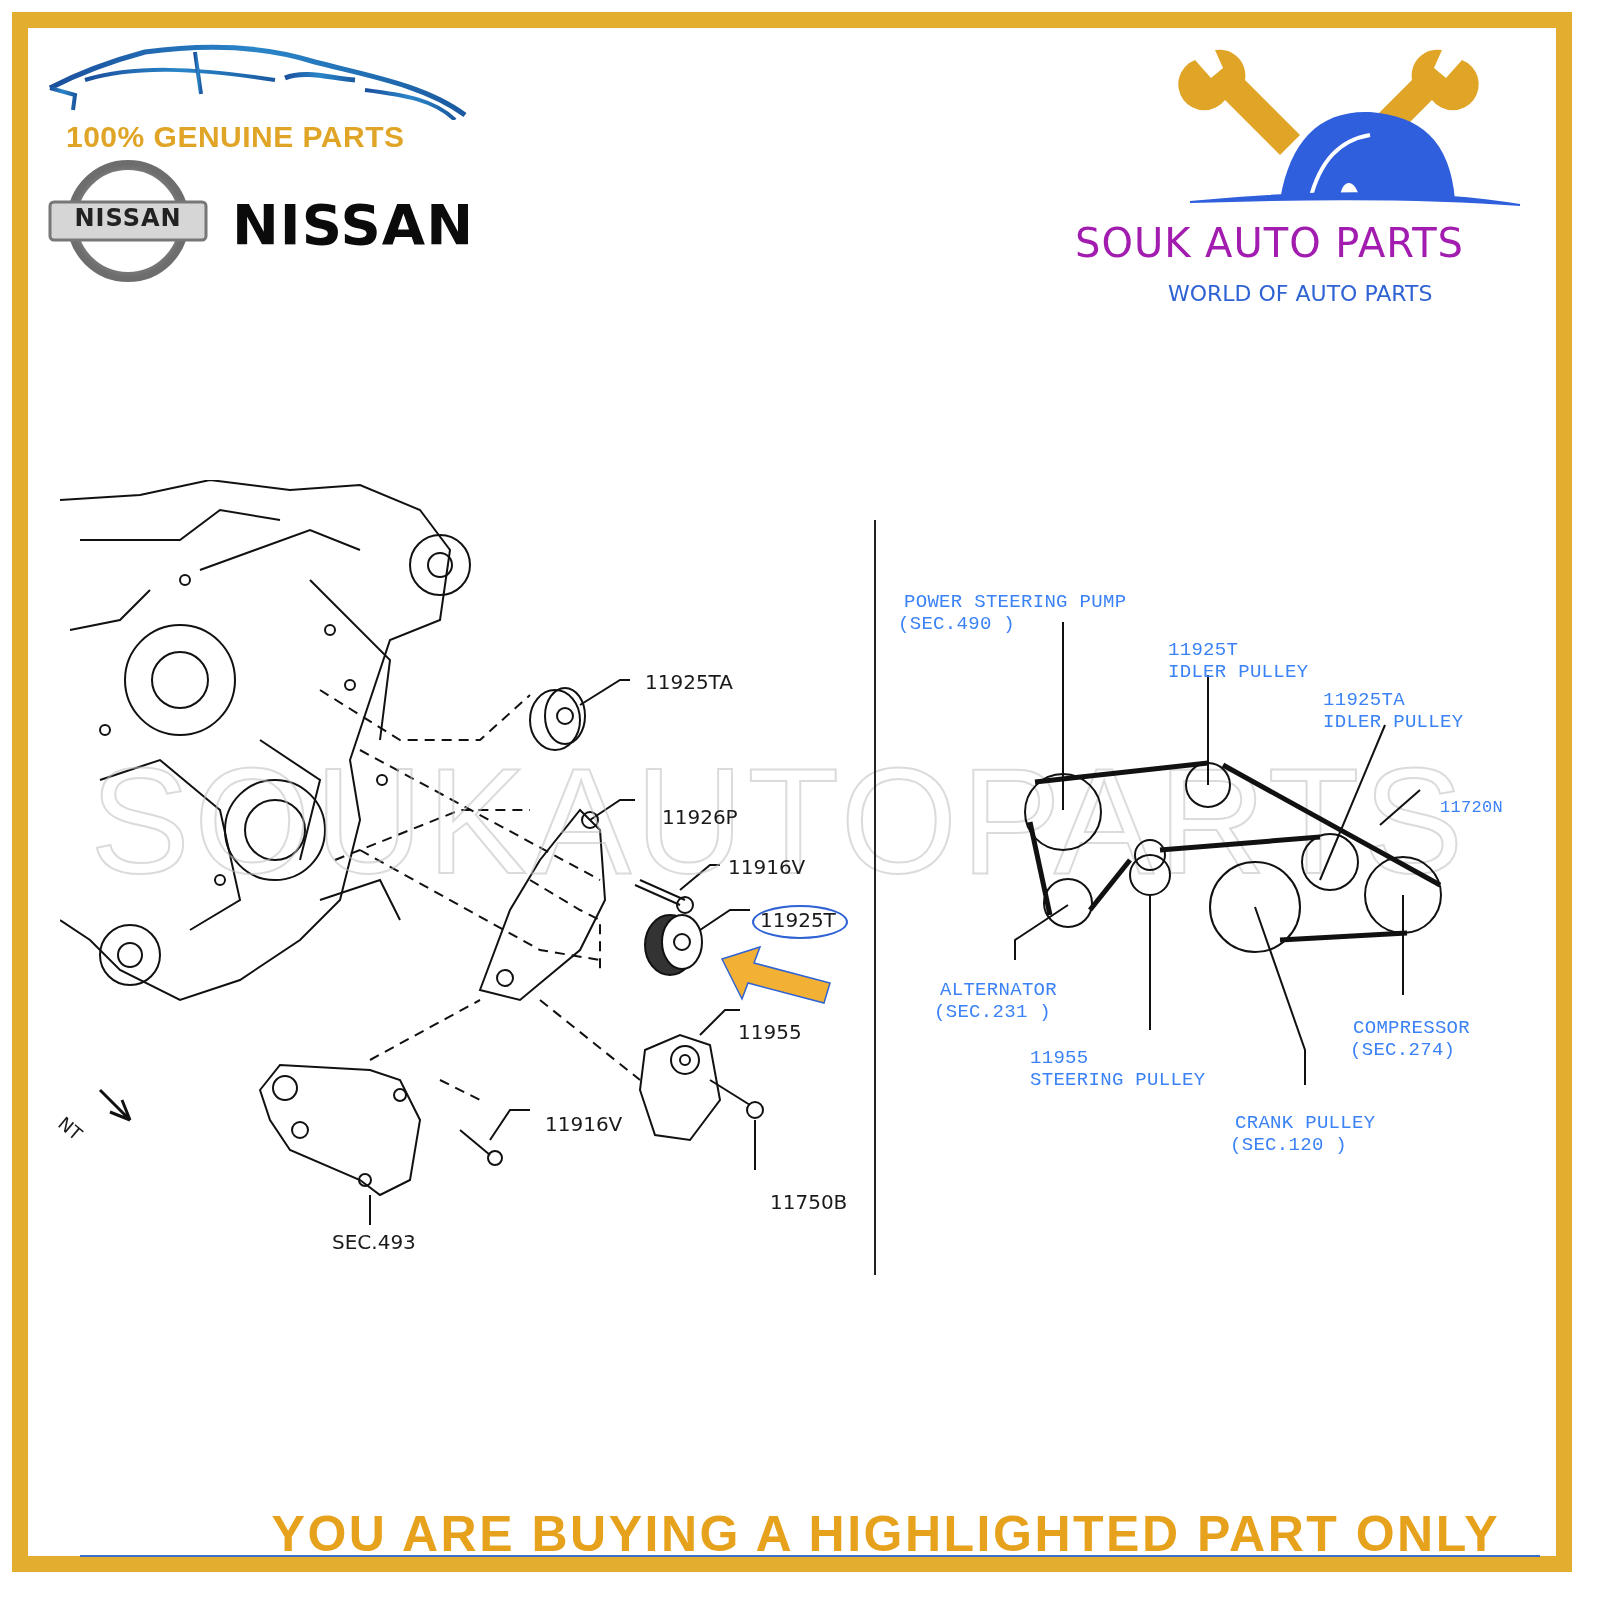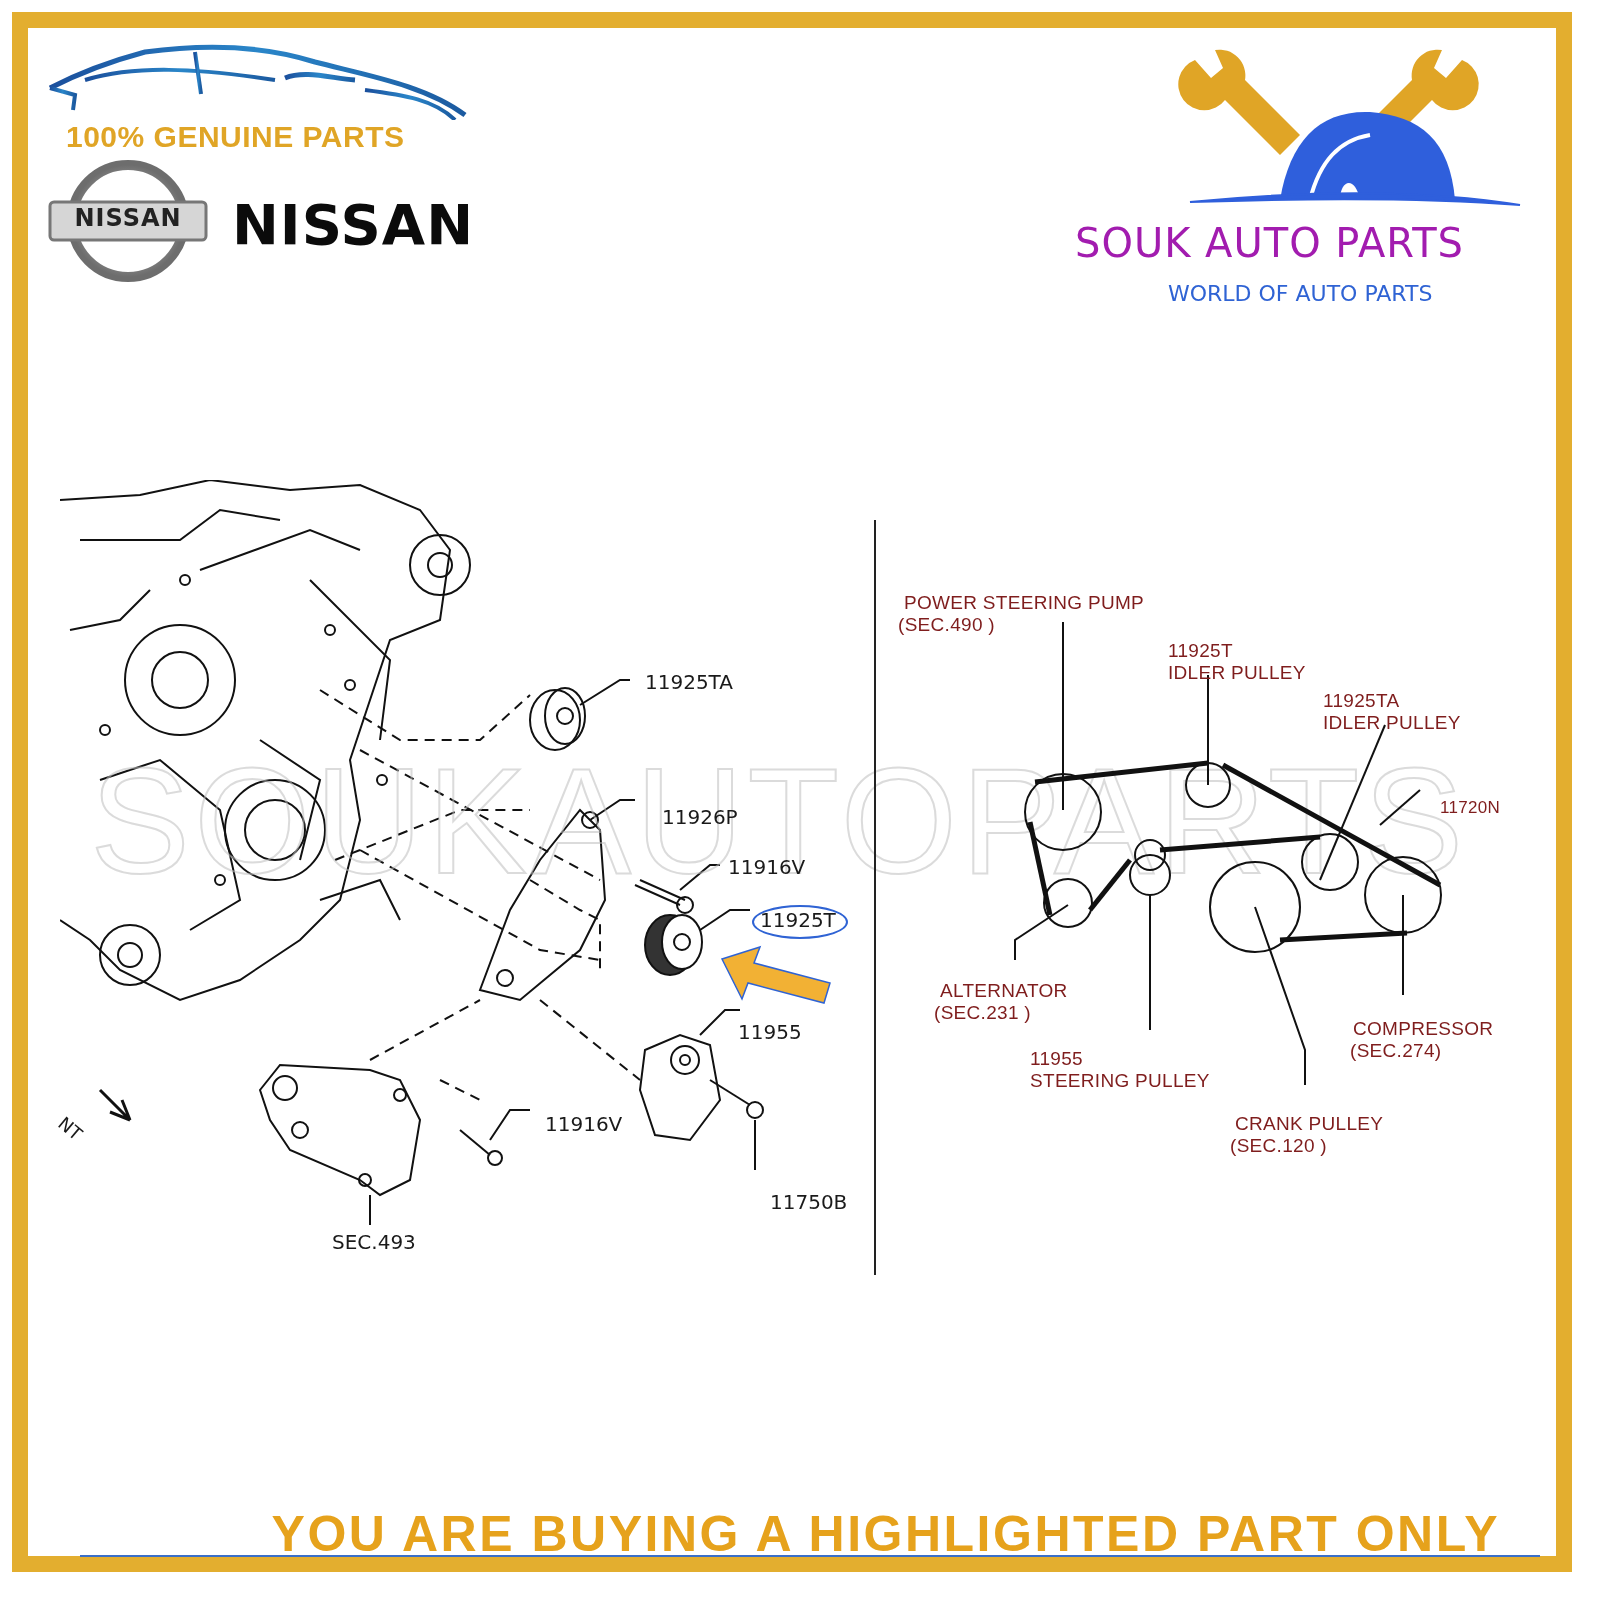--- a/index.html
+++ b/index.html
@@ -3,21 +3,21 @@
 <meta charset="utf-8">
 <style>
   html,body{margin:0;padding:0;background:#fff;}
   body{width:1600px;height:1600px;position:relative;overflow:hidden;font-family:"Liberation Sans",sans-serif;}
   .frame{position:absolute;left:12px;top:12px;width:1560px;height:1560px;border:16px solid #e3ae2f;box-sizing:border-box;background:#fff;}
   .abs{position:absolute;}
   .genuine{left:50px;top:120px;font-family:"Liberation Sans",sans-serif;font-weight:bold;font-size:30px;color:#e0a526;letter-spacing:0.5px;margin-left:16px;}
   .nissan-word{left:232px;top:192px;font-family:"DejaVu Sans",sans-serif;font-weight:bold;font-size:56px;color:#0b0b0b;letter-spacing:1px;}
   .souk-title{left:1075px;top:220px;font-family:"DejaVu Sans",sans-serif;font-size:40px;color:#a21caf;letter-spacing:1px;font-weight:normal;}
   .souk-sub{left:1168px;top:281px;font-family:"DejaVu Sans",sans-serif;font-weight:normal;font-size:22px;color:#2f63d4;}
-  .lbl{position:absolute;font-family:Liberation Sans, sans-serif;font-size:19px;color:#7f1d1d;line-height:21px;white-space:nowrap;letter-spacing:0.3px;}
+  .lbl{position:absolute;font-family:Liberation Mono, monospace;font-size:19px;color:#3b82f6;line-height:21px;white-space:nowrap;letter-spacing:0.3px;}
   .lbl-l{position:absolute;font-family:"DejaVu Sans",sans-serif;font-size:20px;color:#1a1a1a;white-space:nowrap;}
   .bottom-banner{left:100px;top:1505px;width:1400px;text-align:right;font-family:"Liberation Sans",sans-serif;font-weight:bold;font-size:50px;color:#e6a21c;letter-spacing:2.5px;}
   .underline{left:80px;top:1555px;width:1460px;height:2px;background:#3a6fc8;}
   .watermark{left:90px;top:735px;font-family:Liberation Sans, sans-serif;font-size:150px;color:rgba(255,255,255,0.0);-webkit-text-stroke:2px rgba(190,190,190,0.55);letter-spacing:4px;white-space:nowrap;}
   .highlight-oval{position:absolute;left:752px;top:905px;width:96px;height:34px;border:2px solid #2f63d4;border-radius:50%;box-sizing:border-box;}
 </style>
 </head>
 <body>
 
 <div class="frame"></div>

